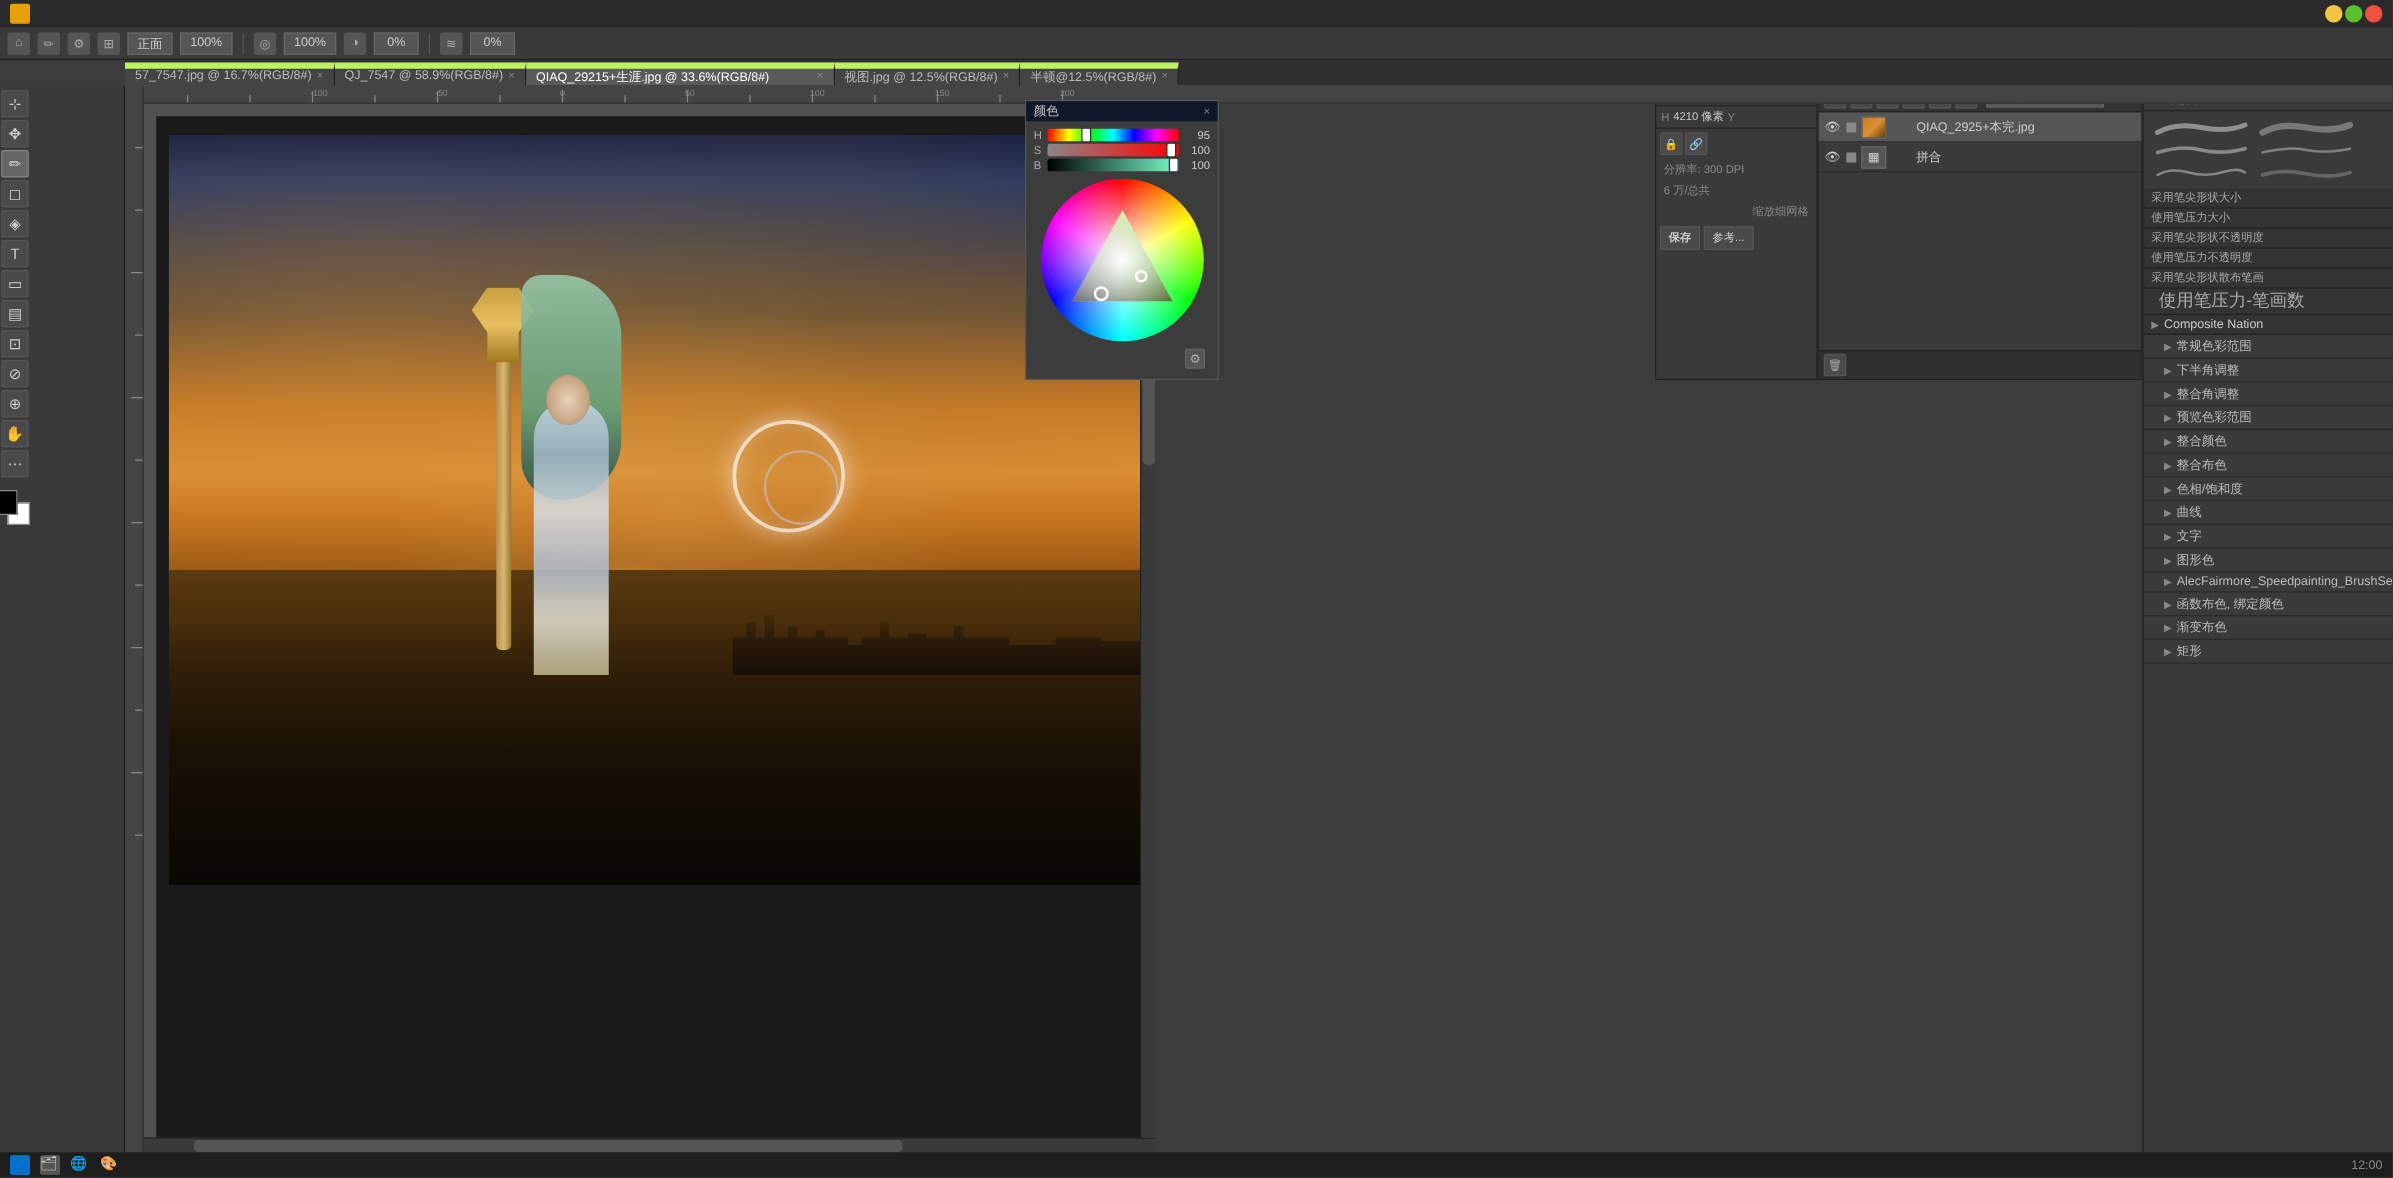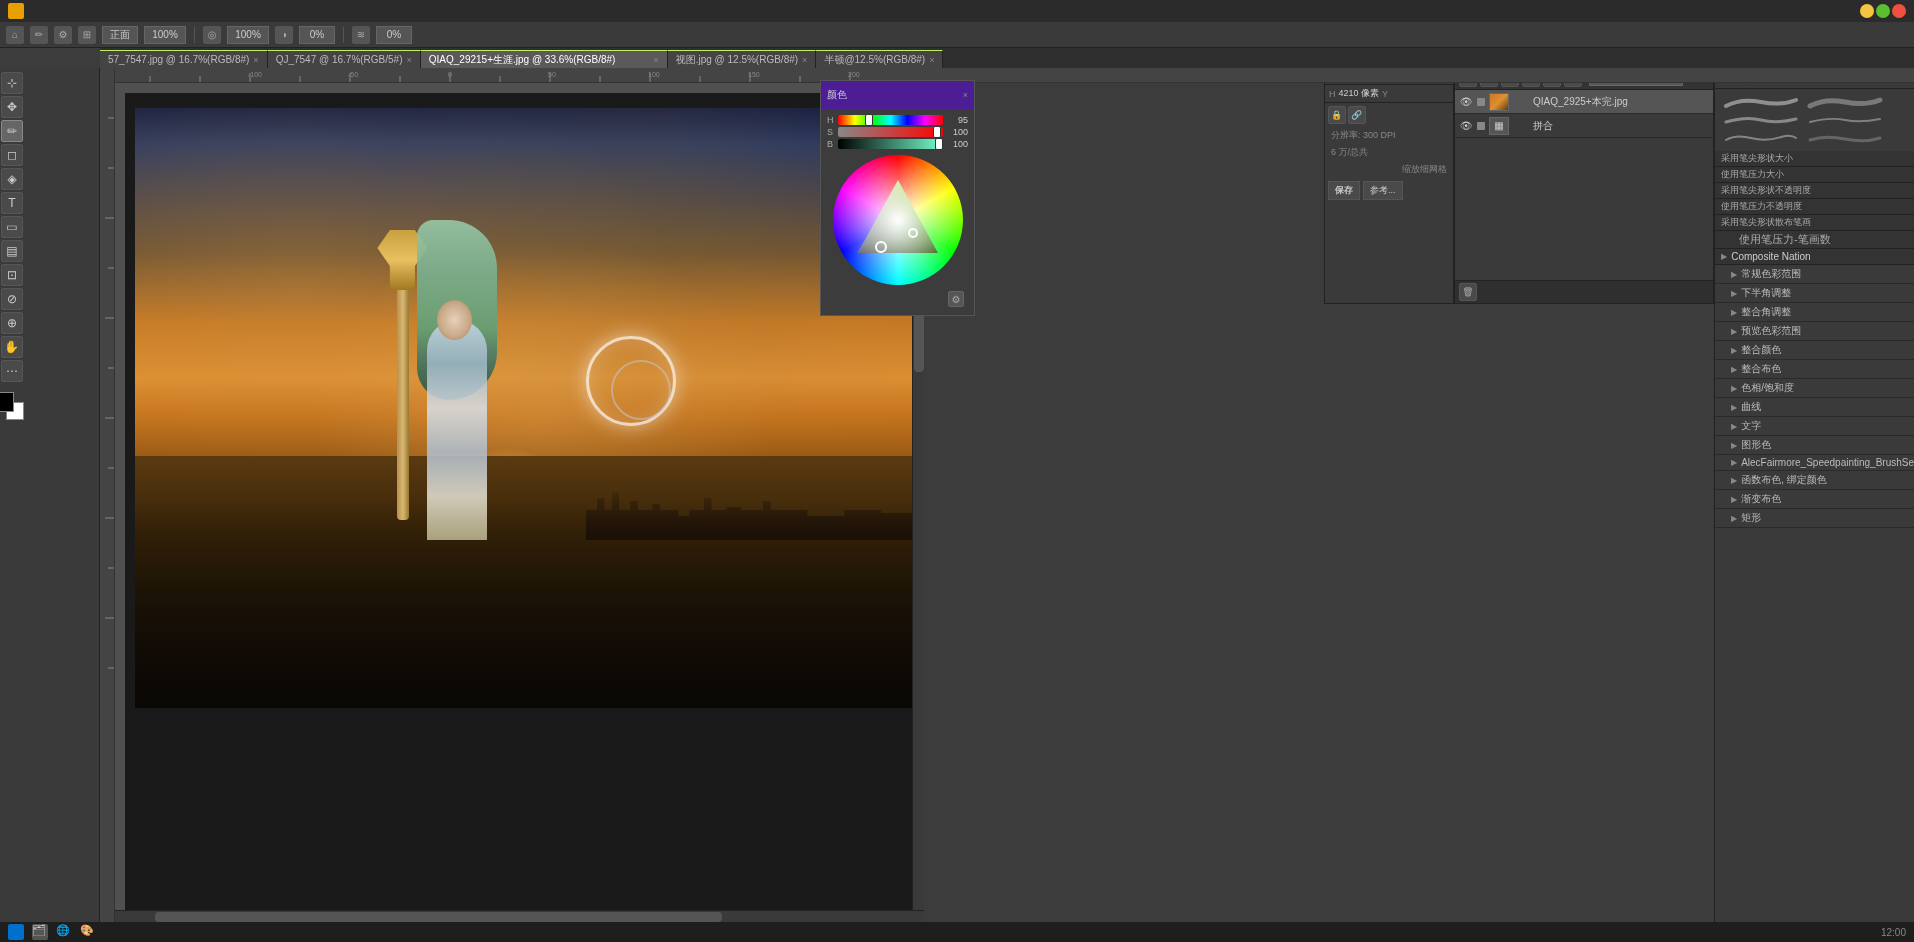--- a/index.html
+++ b/index.html
@@ -105,23 +105,23 @@
       z-index: 98;
       display: flex;
       align-items: flex-end;
       overflow: hidden;
     }
     .tab {
       height: 18px;
       padding: 0 8px;
       background: #444;
       border-right: 1px solid #222;
-      border-top: 1px solid #bef264;
-      display: flex;
-      align-items: center;
+      border-top: 5px solid #bef264;
+      display: flex;
+      align-items: flex-start;
       font-size: 10px;
       color: #bbb;
       cursor: pointer;
       white-space: nowrap;
       position: relative;
       margin-top: 20px;
     }
     .tab.active {
       background: #5a5a5a;
       color: #fff;
@@ -339,22 +339,22 @@
     
     #color-panel {
       position: absolute;
       top: 80px; left: 820px;
       width: 155px;
       background: #3c3c3c;
       border: 1px solid #555;
       z-index: 200;
     }
     #color-panel-header {
-      height: 28px;
-      background: #4c1d95;
+      height: 16px;
+      background: #0f172a;
       display: flex;
       align-items: center;
       padding: 0 6px;
       font-size: 10px;
       cursor: move;
     }
     #color-panel-body {
       padding: 6px;
     }
     .color-sliders {
@@ -680,21 +680,21 @@
   <div class="options-icon">≋</div>
   <input class="options-input" value="0%" style="">
 </div>
 
 <div id="tab-bar">
   <div class="tab">
     <span>57_7547.jpg @ 16.7%(RGB/8#)</span>
     <span class="tab-close">×</span>
   </div>
   <div class="tab">
-    <span>QJ_7547 @ 16.7%(RGB/5#)</span>
+    <span>QJ_7547 @ 58.9%(RGB/8#)</span>
     <span class="tab-close">×</span>
   </div>
   <div class="tab active">
     <span>QIAQ_29215+生涯.jpg @ 33.6%(RGB/8#)</span>
     <span class="tab-close">×</span>
   </div>
   <div class="tab">
     <span>视图.jpg @ 12.5%(RGB/8#)</span>
     <span class="tab-close">×</span>
   </div>
@@ -992,21 +992,21 @@
         <path d="M5,10 Q20,5 40,9 Q60,13 75,8" stroke="#777" stroke-width="3" fill="none" stroke-linecap="round" opacity="0.7"></path>
       </svg>
     </div>
   </div>
 
   <div style="font-size:9px;color:#aaa;padding:1px 6px;background:#333;border-bottom:1px solid #222;">采用笔尖形状大小</div>
   <div style="font-size:9px;color:#aaa;padding:1px 6px;background:#333;border-bottom:1px solid #222;">使用笔压力大小</div>
   <div style="font-size:9px;color:#aaa;padding:1px 6px;background:#333;border-bottom:1px solid #222;">采用笔尖形状不透明度</div>
   <div style="font-size:9px;color:#aaa;padding:1px 6px;background:#333;border-bottom:1px solid #222;">使用笔压力不透明度</div>
   <div style="font-size:9px;color:#aaa;padding:1px 6px;background:#333;border-bottom:1px solid #222;">采用笔尖形状散布笔画</div>
-  <div style="font-size:11px;color:#aaa;padding:1px 24px;background:#333;border-bottom:1px solid #222;">使用笔压力-笔画数</div>
+  <div style="font-size:14px;color:#aaa;padding:1px 12px;background:#333;border-bottom:1px solid #222;">使用笔压力-笔画数</div>
 
   <div class="collapsible-header">
     <span class="collapsible-arrow">▶</span>
     <span>Composite Nation</span>
   </div>
 
   <div style="overflow-y:auto;flex:1;">
     <div class="item-row">
       <span class="item-arrow">▶</span>
       <span>常规色彩范围</span>

